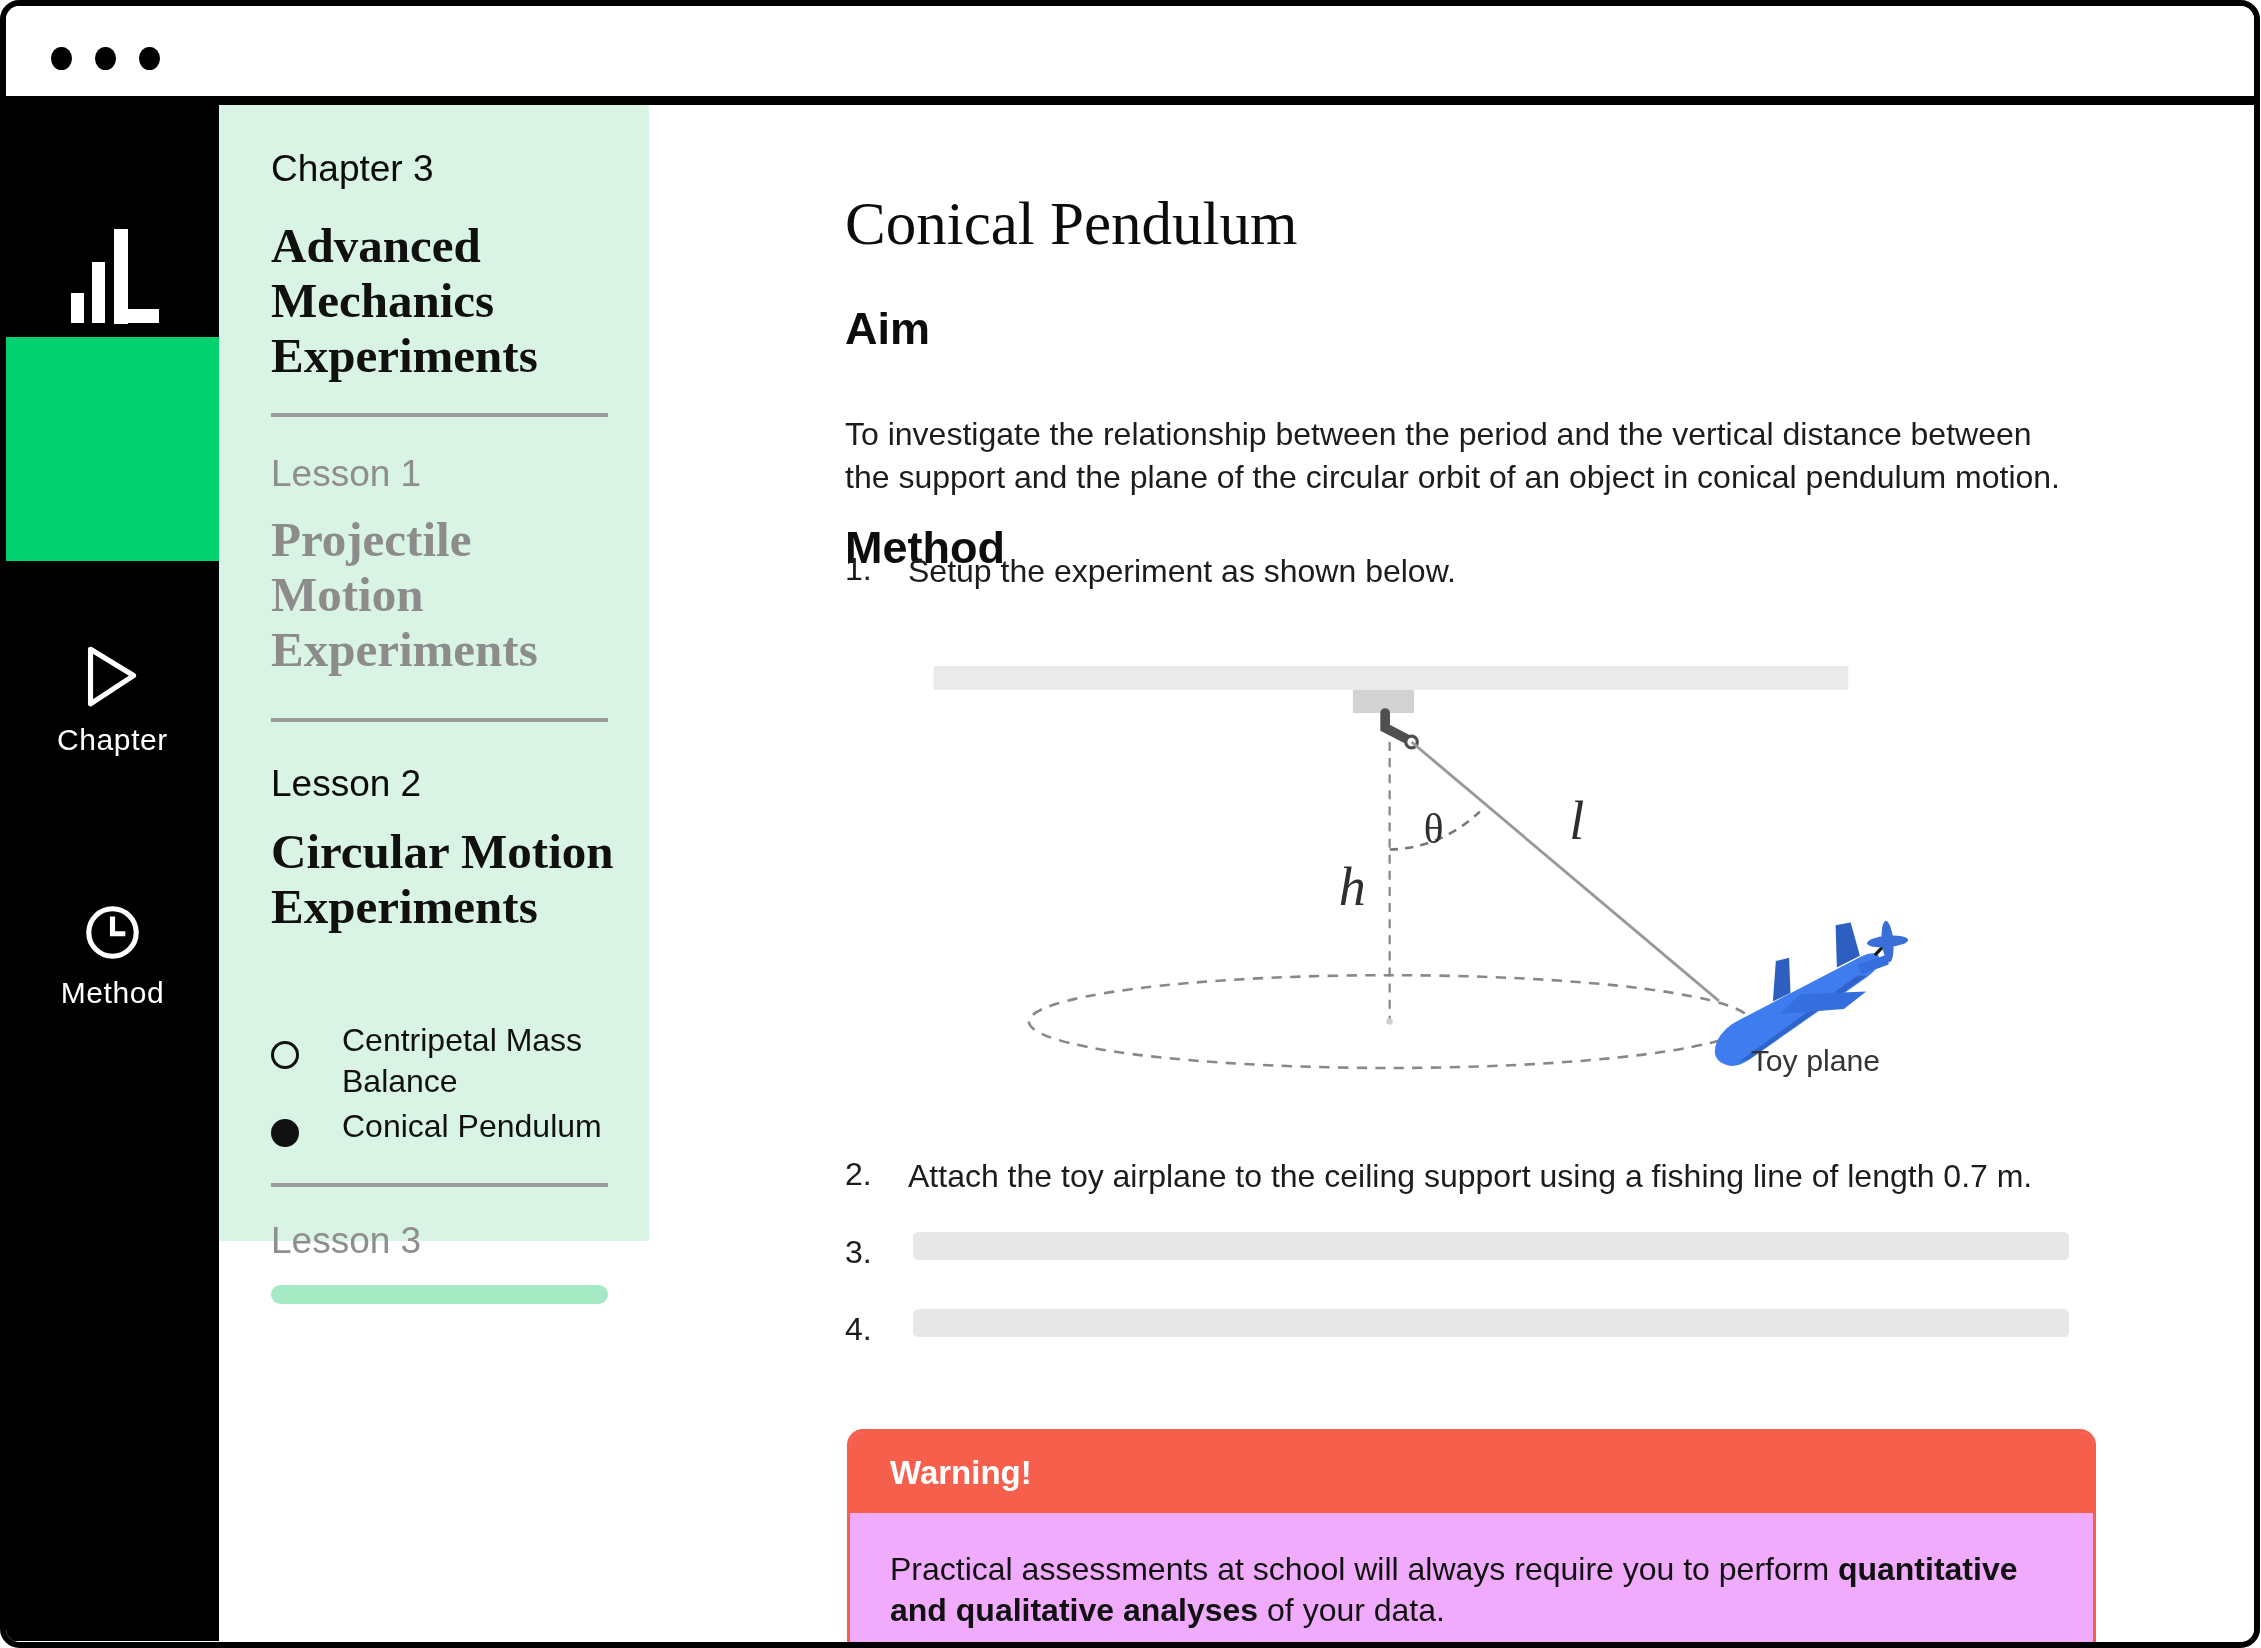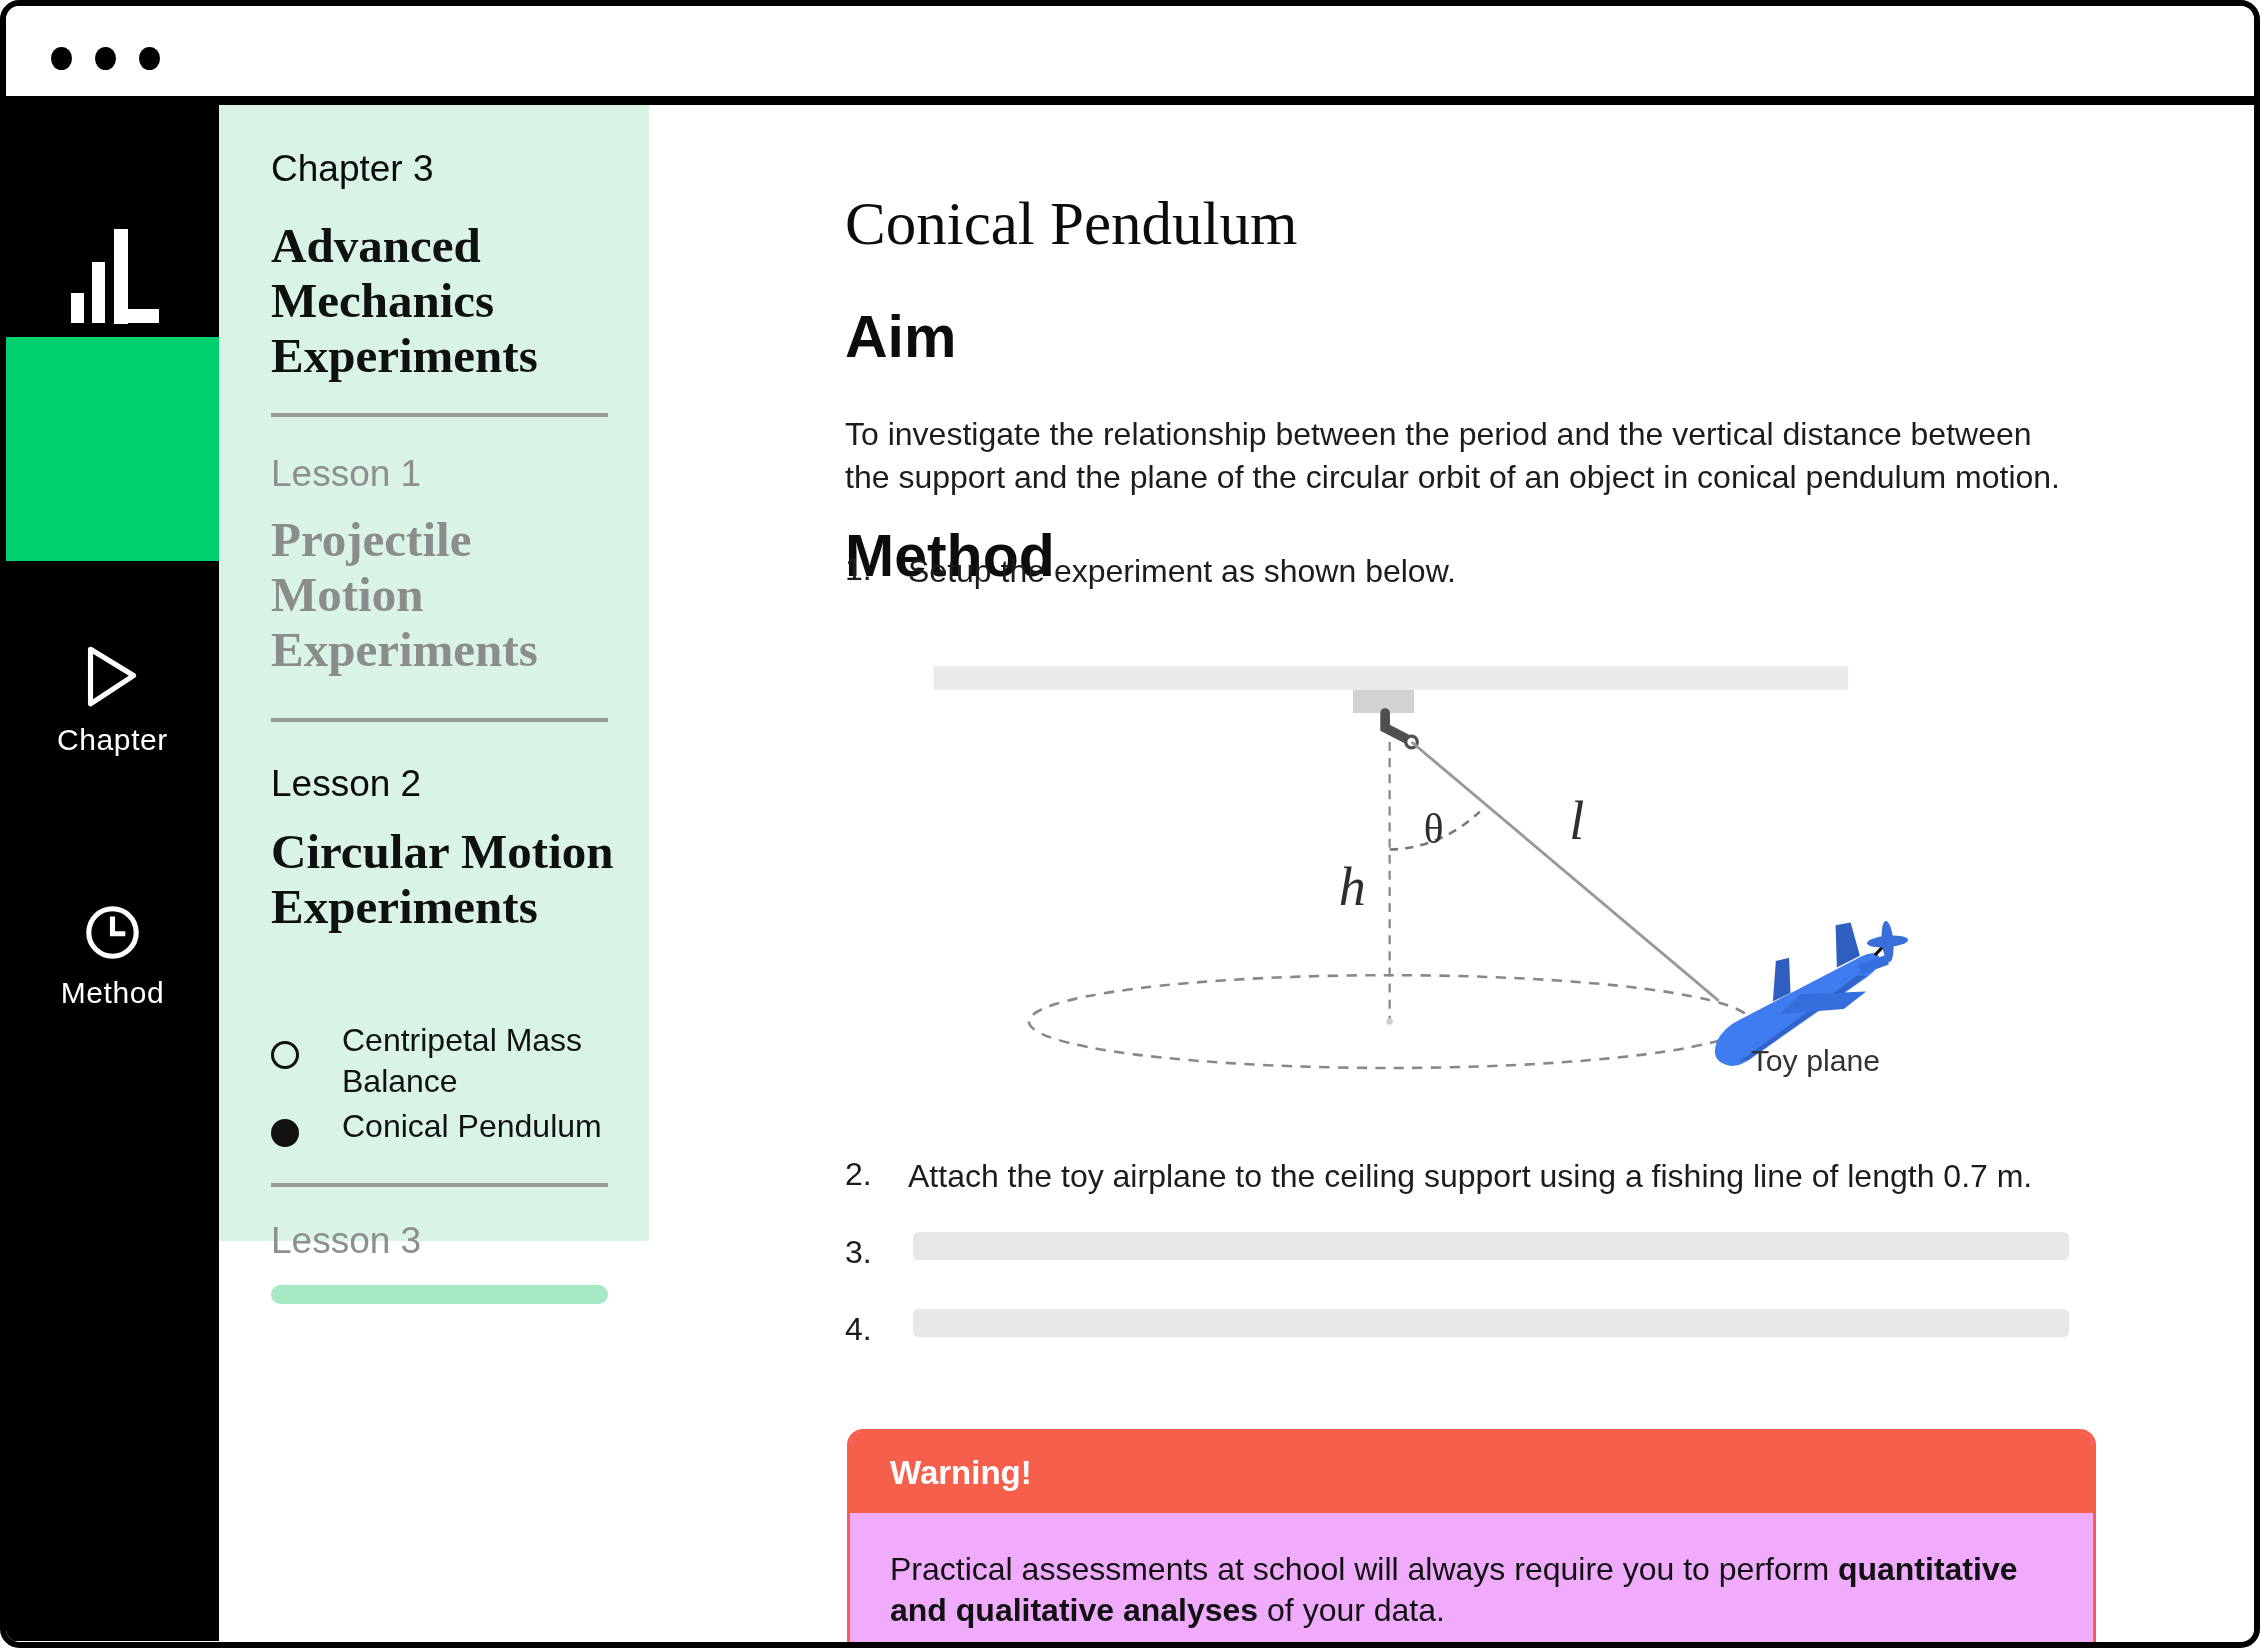--- a/index.html
+++ b/index.html
@@ -25,21 +25,21 @@
   .lesson-label.on{color:#0b0b0b;}
   .divider{position:absolute;width:337px;height:3.9px;background:#9a9a9a;}
   .topic{position:absolute;display:flex;gap:21px;}
   .topic .radio{width:22px;height:22px;border-radius:50%;border:3.2px solid #111;background:transparent;flex:none;}
   .topic .radio.filled{background:#111;}
   .topic .t-lbl{font-size:32px;line-height:41px;color:#111;width:296px;margin-left:22px;margin-top:-5.2px;}
   .progress{position:absolute;width:337px;height:19.3px;border-radius:10.3px;background:#a6e9c5;}
   
   .main{position:absolute;left:643px;top:99px;width:1605px;height:1536px;background:#fff;color:#191919;}
   .m-title{position:absolute;left:196px;top:84px;font-family:"Liberation Serif",serif;font-weight:500;font-size:61px;color:#0c0c0c;}
-  .h2{position:absolute;left:196px;font-size:59px;font-weight:700;color:#0d0d0d;}
+  .h2{position:absolute;left:196px;font-size:45px;font-weight:700;color:#0d0d0d;}
   .body-text{position:absolute;left:196px;width:1237px;font-size:32px;line-height:43px;color:#1c1c1c;}
   .step-num{position:absolute;left:196px;font-size:32px;color:#1c1c1c;}
   .step-text{position:absolute;left:259px;width:1211px;font-size:32px;line-height:41px;color:#1c1c1c;}
   .ph-bar{position:absolute;left:264px;width:1156px;height:28px;border-radius:5.2px;background:#e7e7e7;}
   
   .warning{position:absolute;left:198px;top:1324px;width:1243px;border:3.2px solid #f75f4d;border-radius:16px;overflow:hidden;background:#f0abfc;}
   .warning .head{background:#f75f4d;height:81px;position:relative;}
   .warning .head .w-t{position:absolute;left:40px;top:22px;color:#fff;font-size:33px;font-weight:700;}
   .warning .body{padding:36px 40px 45px 40px;font-size:32px;line-height:41px;color:#111;}
   .warning .body b{font-weight:700;}

